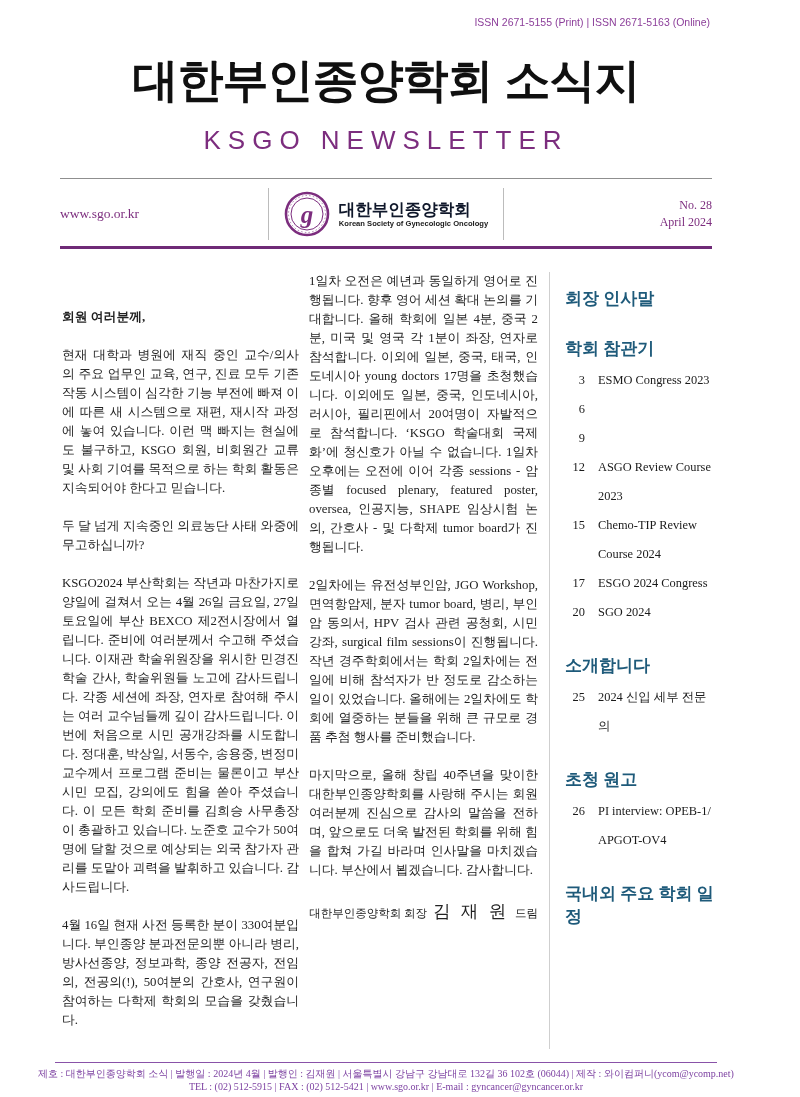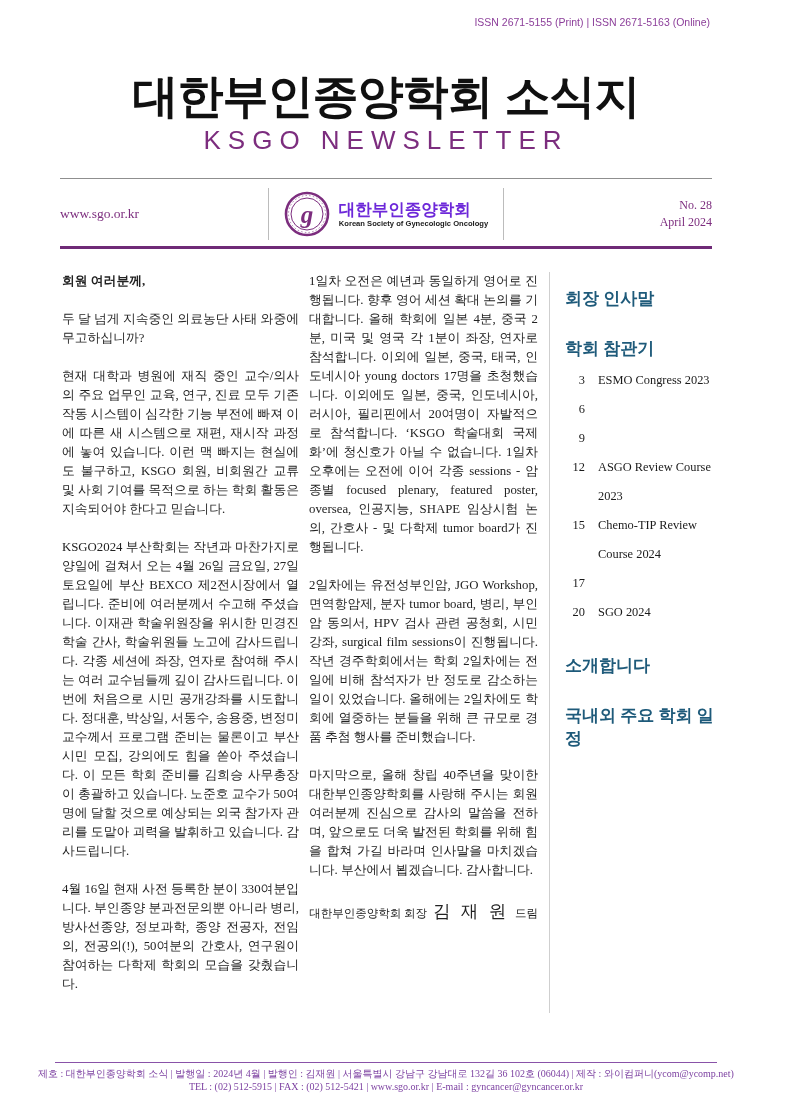--- a/index.html
+++ b/index.html
@@ -2,40 +2,40 @@
 <html><head>
 <meta charset="utf-8">
 <style>
   html,body{margin:0;padding:0;background:#ffffff;}
   .page{position:relative;width:772px;height:1097px;background:#fff;overflow:hidden;
         font-family:"Liberation Serif", serif;color:#222;}
 
   .issn{position:absolute;top:16px;right:62px;font-size:10.5px;letter-spacing:0;
         color:#8c3f9a;font-family:"Liberation Sans", sans-serif;}
 
-  .title-ko{position:absolute;top:66px;left:0;width:100%;text-align:center;margin:0;
+  .title-ko{position:absolute;top:50px;left:0;width:100%;text-align:center;margin:0;
         font-family:"Liberation Sans", sans-serif;font-weight:800;font-size:46px;
         letter-spacing:-1px;color:#101010;}
   .title-en{position:absolute;top:125px;left:0;width:100%;text-align:center;
         font-family:"Liberation Sans", sans-serif;font-weight:400;font-size:26px;
         letter-spacing:7px;color:#7c2d7e;}
 
   .rule-thin{position:absolute;top:178px;left:60px;right:60px;height:1px;background:#8f8f8f;}
   .rule-thick{position:absolute;top:246px;left:60px;right:60px;height:3px;background:#6f2a77;}
 
   .band{position:absolute;top:186px;left:60px;right:60px;height:56px;display:flex;align-items:center;}
   .band .website{width:208px;font-size:13.5px;color:#7c2d7e;}
   .band .vdiv{width:1px;height:52px;background:#bcbcbc;}
   .band .org{flex:1;display:flex;align-items:center;justify-content:center;gap:9px;}
-  .org-text .ko{font-family:"Liberation Sans", sans-serif;font-weight:800;font-size:16.5px;color:#6d28d9;line-height:1.15;}
+  .org-text .ko{font-family:"Liberation Sans", sans-serif;font-weight:800;font-size:16.5px;color:#0f172a;line-height:1.15;}
   .org-text .en{font-family:"Liberation Sans", sans-serif;font-weight:700;font-size:7.6px;color:#1a1a1a;}
   .band .issue{width:208px;text-align:right;font-size:12px;color:#7c2d7e;line-height:1.45;}
 
   .body-area{position:absolute;top:272px;left:62px;right:55px;display:flex;align-items:stretch;}
-  .col-left{width:237px;margin-right:10px;}
+  .col-left{width:237px;margin-right:10px;margin-top:36px;}
   .col-mid{width:229px;margin-right:11px;}
   .col-left p,.col-mid p{margin:0 0 19px;font-size:12.8px;line-height:19px;text-align:justify;}
   p.greeting{font-weight:700;}
 
   .signature{text-align:right;margin-top:14px;font-size:11.5px;white-space:nowrap;}
   .sig-name{font-size:17.5px;letter-spacing:3px;margin:0 3px;}
 
   .toc{flex:1;border-left:1px solid #cfcfcf;padding-left:15px;padding-top:3px;}
   .toc-heading{font-weight:700;font-size:17px;color:#1e5a7a;margin:12px 0 6px;}
   .toc-section{margin-bottom:27px;}
@@ -83,22 +83,22 @@
       <div>No. 28</div>
       <div>April 2024</div>
     </div>
   </div>
 
   <div class="rule-thick"></div>
 
   <div class="body-area">
     <div class="col-left" id="col-left">
         <p class="greeting">회원 여러분께,</p>
+        <p>현재 대학과 병원에 재직 중인 교수/의사의 주요 업무인 교육, 연구, 진료 모두 기존 작동 시스템이 심각한 기능 부전에 빠져 이에 따른 새 시스템으로 재편, 재시작 과정에 놓여 있습니다. 이런 맥 빠지는 현실에도 불구하고, KSGO 회원, 비회원간 교류 및 사회 기여를 목적으로 하는 학회 활동은 지속되어야 한다고 믿습니다.</p>
         <p>두 달 넘게 지속중인 의료농단 사태 와중에 무고하십니까?</p>
-        <p>현재 대학과 병원에 재직 중인 교수/의사의 주요 업무인 교육, 연구, 진료 모두 기존 작동 시스템이 심각한 기능 부전에 빠져 이에 따른 새 시스템으로 재편, 재시작 과정에 놓여 있습니다. 이런 맥 빠지는 현실에도 불구하고, KSGO 회원, 비회원간 교류 및 사회 기여를 목적으로 하는 학회 활동은 지속되어야 한다고 믿습니다.</p>
         <p>KSGO2024 부산학회는 작년과 마찬가지로 양일에 걸쳐서 오는 4월 26일 금요일, 27일 토요일에 부산 BEXCO 제2전시장에서 열립니다. 준비에 여러분께서 수고해 주셨습니다. 이재관 학술위원장을 위시한 민경진 학술 간사, 학술위원들 노고에 감사드립니다. 각종 세션에 좌장, 연자로 참여해 주시는 여러 교수님들께 깊이 감사드립니다. 이번에 처음으로 시민 공개강좌를 시도합니다. 정대훈, 박상일, 서동수, 송용중, 변정미 교수께서 프로그램 준비는 물론이고 부산 시민 모집, 강의에도 힘을 쏟아 주셨습니다. 이 모든 학회 준비를 김희승 사무총장이 총괄하고 있습니다. 노준호 교수가 50여명에 달할 것으로 예상되는 외국 참가자 관리를 도맡아 괴력을 발휘하고 있습니다. 감사드립니다.</p>
         <p>4월 16일 현재 사전 등록한 분이 330여분입니다. 부인종양 분과전문의뿐 아니라 병리, 방사선종양, 정보과학, 종양 전공자, 전임의, 전공의(!), 50여분의 간호사, 연구원이 참여하는 다학제 학회의 모습을 갖췄습니다.</p>
       </div>
     <div class="col-mid">
       <div id="mid-paras">
           <p>1일차 오전은 예년과 동일하게 영어로 진행됩니다. 향후 영어 세션 확대 논의를 기대합니다. 올해 학회에 일본 4분, 중국 2분, 미국 및 영국 각 1분이 좌장, 연자로 참석합니다. 이외에 일본, 중국, 태국, 인도네시아 young doctors 17명을 초청했습니다. 이외에도 일본, 중국, 인도네시아, 러시아, 필리핀에서 20여명이 자발적으로 참석합니다. ‘KSGO 학술대회 국제화’에 청신호가 아닐 수 없습니다. 1일차 오후에는 오전에 이어 각종 sessions - 암종별 focused plenary, featured poster, oversea, 인공지능, SHAPE 임상시험 논의, 간호사 - 및 다학제 tumor board가 진행됩니다.</p>
           <p>2일차에는 유전성부인암, JGO Workshop, 면역항암제, 분자 tumor board, 병리, 부인암 동의서, HPV 검사 관련 공청회, 시민 강좌, surgical film sessions이 진행됩니다. 작년 경주학회에서는 학회 2일차에는 전일에 비해 참석자가 반 정도로 감소하는 일이 있었습니다. 올해에는 2일차에도 학회에 열중하는 분들을 위해 큰 규모로 경품 추첨 행사를 준비했습니다.</p>
           <p>마지막으로, 올해 창립 40주년을 맞이한 대한부인종양학회를 사랑해 주시는 회원 여러분께 진심으로 감사의 말씀을 전하며, 앞으로도 더욱 발전된 학회를 위해 힘을 합쳐 가길 바라며 인사말을 마치겠습니다. 부산에서 뵙겠습니다. 감사합니다.</p>
         </div>
       <div class="signature">
@@ -126,28 +126,40 @@
           <div class="toc-row">
             <span class="pg">12</span>
             <span class="ttl">ASGO Review Course 2023</span>
           </div>
           <div class="toc-row">
             <span class="pg">15</span>
             <span class="ttl">Chemo-TIP Review Course 2024</span>
           </div>
           <div class="toc-row">
             <span class="pg">17</span>
+            <span class="ttl">ESGO 2024 Congress</span>
           </div>
           <div class="toc-row">
             <span class="pg">20</span>
             <span class="ttl">SGO 2024</span>
           </div>
         </div>
         <div class="toc-section">
           <div class="toc-heading">소개합니다</div>
+          <div class="toc-row">
+            <span class="pg">25</span>
+            <span class="ttl">2024 신입 세부 전문의</span>
+          </div>
+        </div>
+        <div class="toc-section">
+          <div class="toc-heading">초청 원고</div>
+          <div class="toc-row">
+            <span class="pg">26</span>
+            <span class="ttl">PI interview: OPEB-1/ APGOT-OV4</span>
+          </div>
         </div>
         <div class="toc-section">
           <div class="toc-heading">국내외 주요 학회 일정</div>
         </div>
       </div>
   </div>
 
   <div class="footer-rule"></div>
   <div class="footer">
     <div>제호 : 대한부인종양학회 소식 | 발행일 : 2024년 4월 | 발행인 : 김재원 | 서울특별시 강남구 강남대로 132길 36 102호 (06044) | 제작 : 와이컴퍼니(ycom@ycomp.net)</div>

